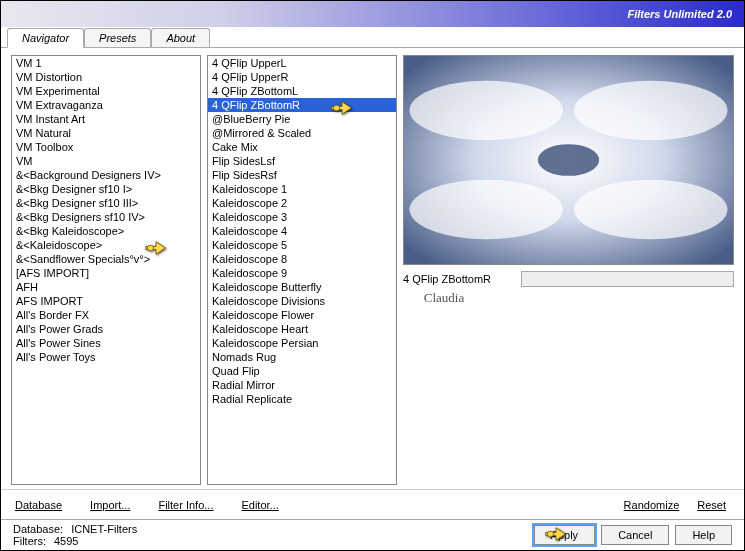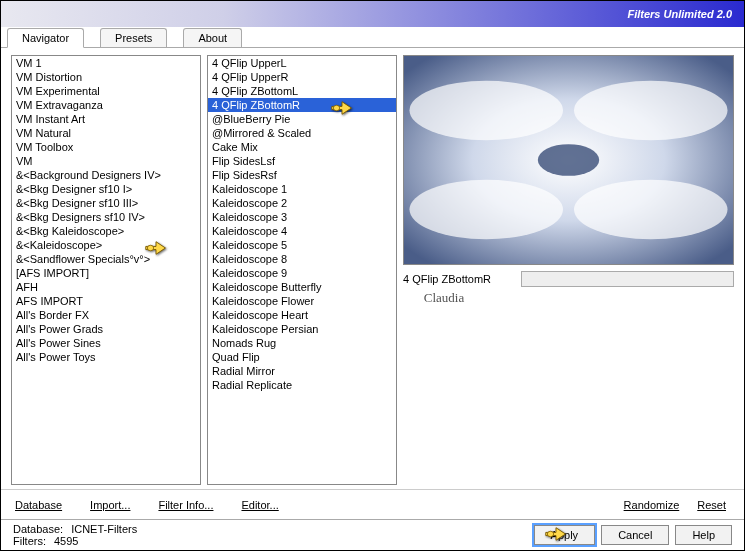--- a/index.html
+++ b/index.html
@@ -1,20 +1,20 @@
 <!DOCTYPE html>
 <html><head>
 <meta charset="utf-8">
 <style>
 * { box-sizing: border-box; margin: 0; padding: 0; font-family: "Segoe UI", Tahoma, Arial, sans-serif; font-size: 11px; }
 body { background: #fff; width: 745px; height: 551px; border: 1px solid #000; position: relative; overflow: hidden; }
 
 .titlebar { height: 26px; background: linear-gradient(to right, #e8e8f0 0%, #cfcfe8 30%, #2a2ad0 100%); display: flex; justify-content: flex-end; align-items: center; padding-right: 12px; color: #fff; font-style: italic; font-weight: bold; font-size: 16px; font-family: Georgia, "Times New Roman", serif; }
 .tabs { display: flex; border-bottom: 1px solid #aaa; padding: 0 6px; height: 22px; align-items: flex-end; position: relative; top: -1px; }
-.tab { padding: 3px 14px; border: 1px solid #aaa; border-bottom: none; margin-right: 16px; background: #f5f5f5; border-radius: 3px 3px 0 0; cursor: pointer; }
+.tab { padding: 3px 14px; border: 1px solid #aaa; border-bottom: none; margin-right: 0; background: #f5f5f5; border-radius: 3px 3px 0 0; cursor: pointer; font-style: italic; }
 .tab.active { background: #fff; border-bottom: 1px solid #fff; position: relative; top: 1px; }
 
 .main { display: flex; padding: 6px 10px 4px 10px; height: 440px; gap: 6px; }
 .listbox { border: 1px solid #888; background: #fff; overflow-y: scroll; overflow-x: hidden; flex-shrink: 0; }
 .list-a { width: 190px; }
 .list-b { width: 190px; }
 .list-item { padding: 1px 4px; white-space: nowrap; cursor: default; color: #000; }
 .list-item.selected { background: #2a62d8; color: #fff; }
 
 .preview-col { flex: 1; display: flex; flex-direction: column; }
@@ -93,20 +93,21 @@
       <div class="list-item">Flip SidesLsf</div>
       <div class="list-item">Flip SidesRsf</div>
       <div class="list-item">Kaleidoscope 1</div>
       <div class="list-item">Kaleidoscope 2</div>
       <div class="list-item">Kaleidoscope 3</div>
       <div class="list-item">Kaleidoscope 4</div>
       <div class="list-item">Kaleidoscope 5</div>
       <div class="list-item">Kaleidoscope 8</div>
       <div class="list-item">Kaleidoscope 9</div>
       <div class="list-item">Kaleidoscope Butterfly</div>
+      <div class="list-item">Kaleidoscope Divisions</div>
       <div class="list-item">Kaleidoscope Flower</div>
       <div class="list-item">Kaleidoscope Heart</div>
       <div class="list-item">Kaleidoscope Persian</div>
       <div class="list-item">Nomads Rug</div>
       <div class="list-item">Quad Flip</div>
       <div class="list-item">Radial Mirror</div>
       <div class="list-item">Radial Replicate</div>
     </div>
   <div class="preview-col">
     <div class="preview">

